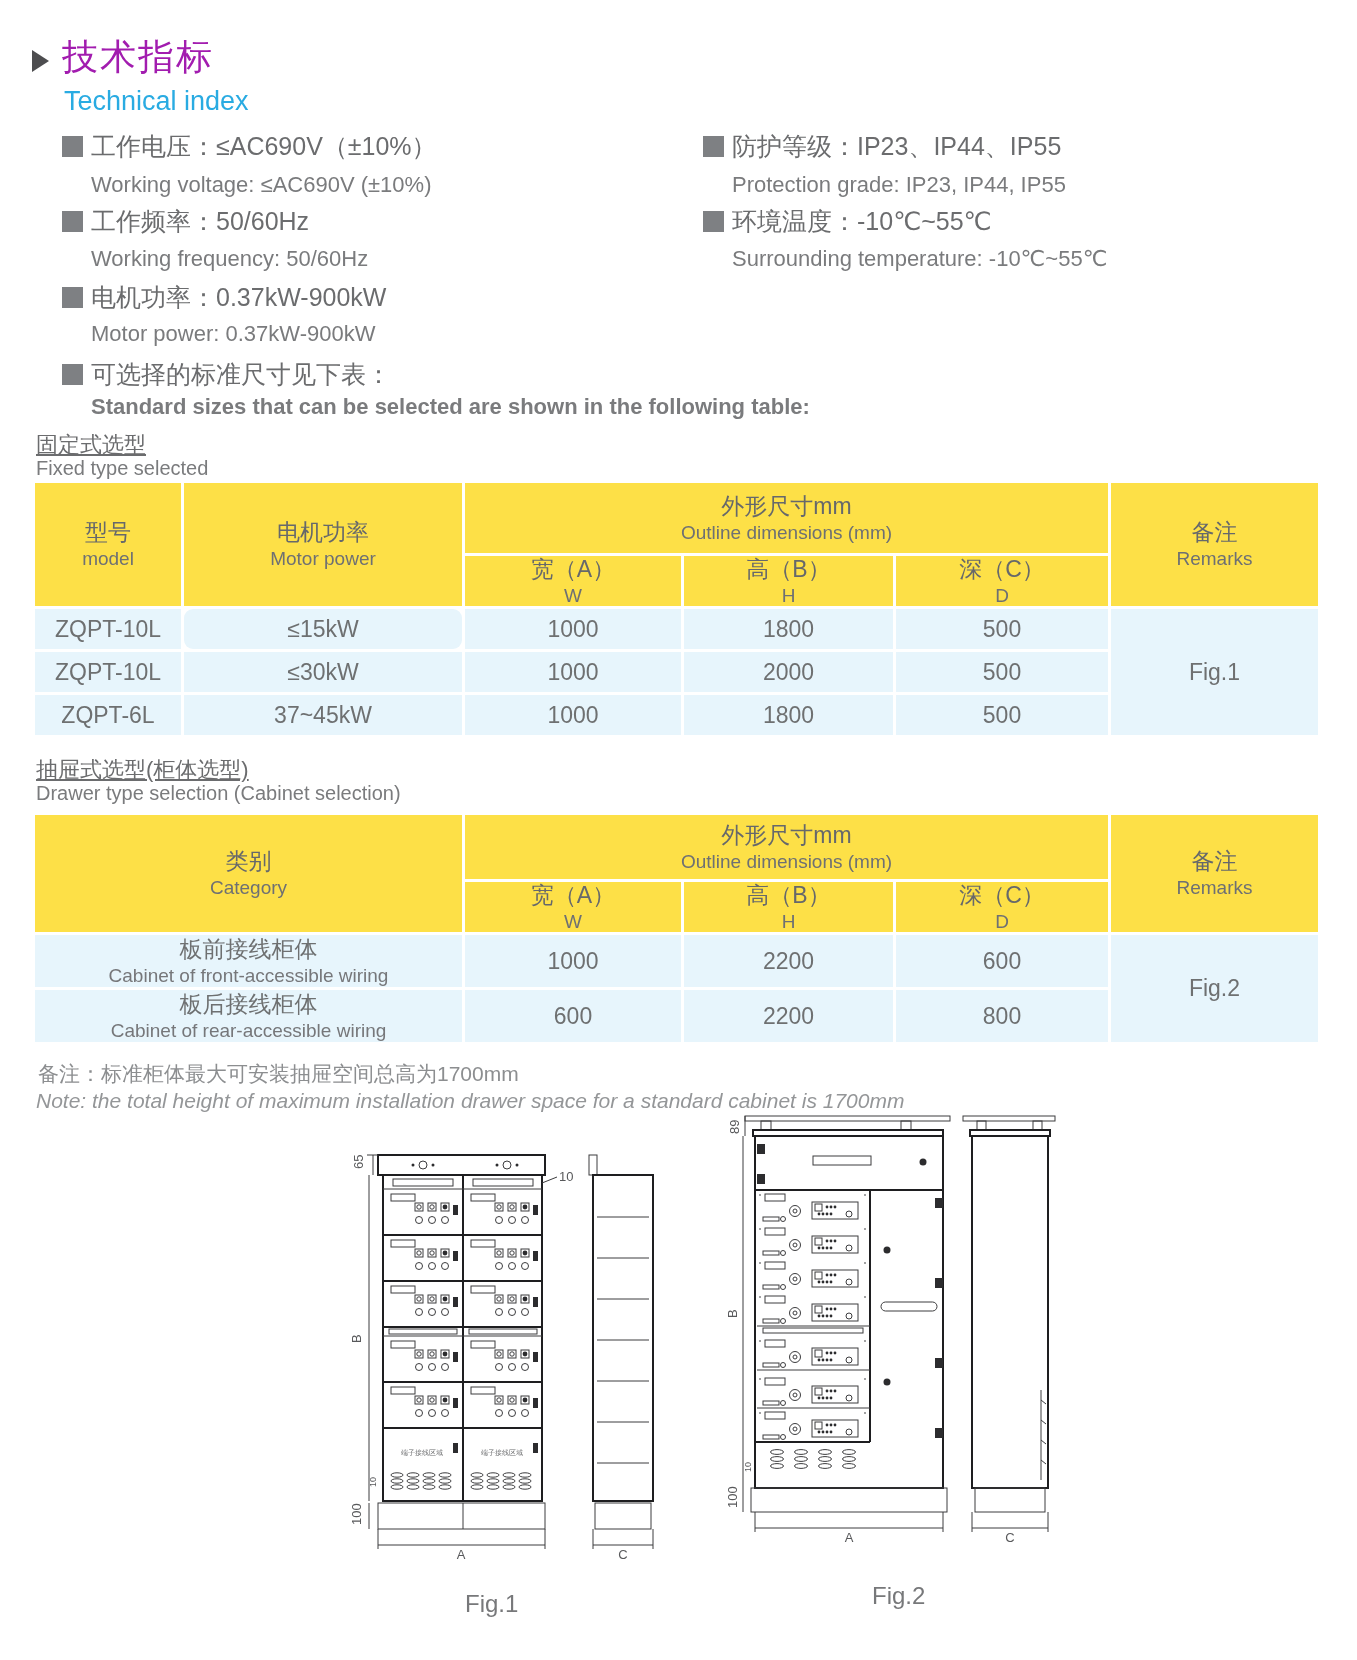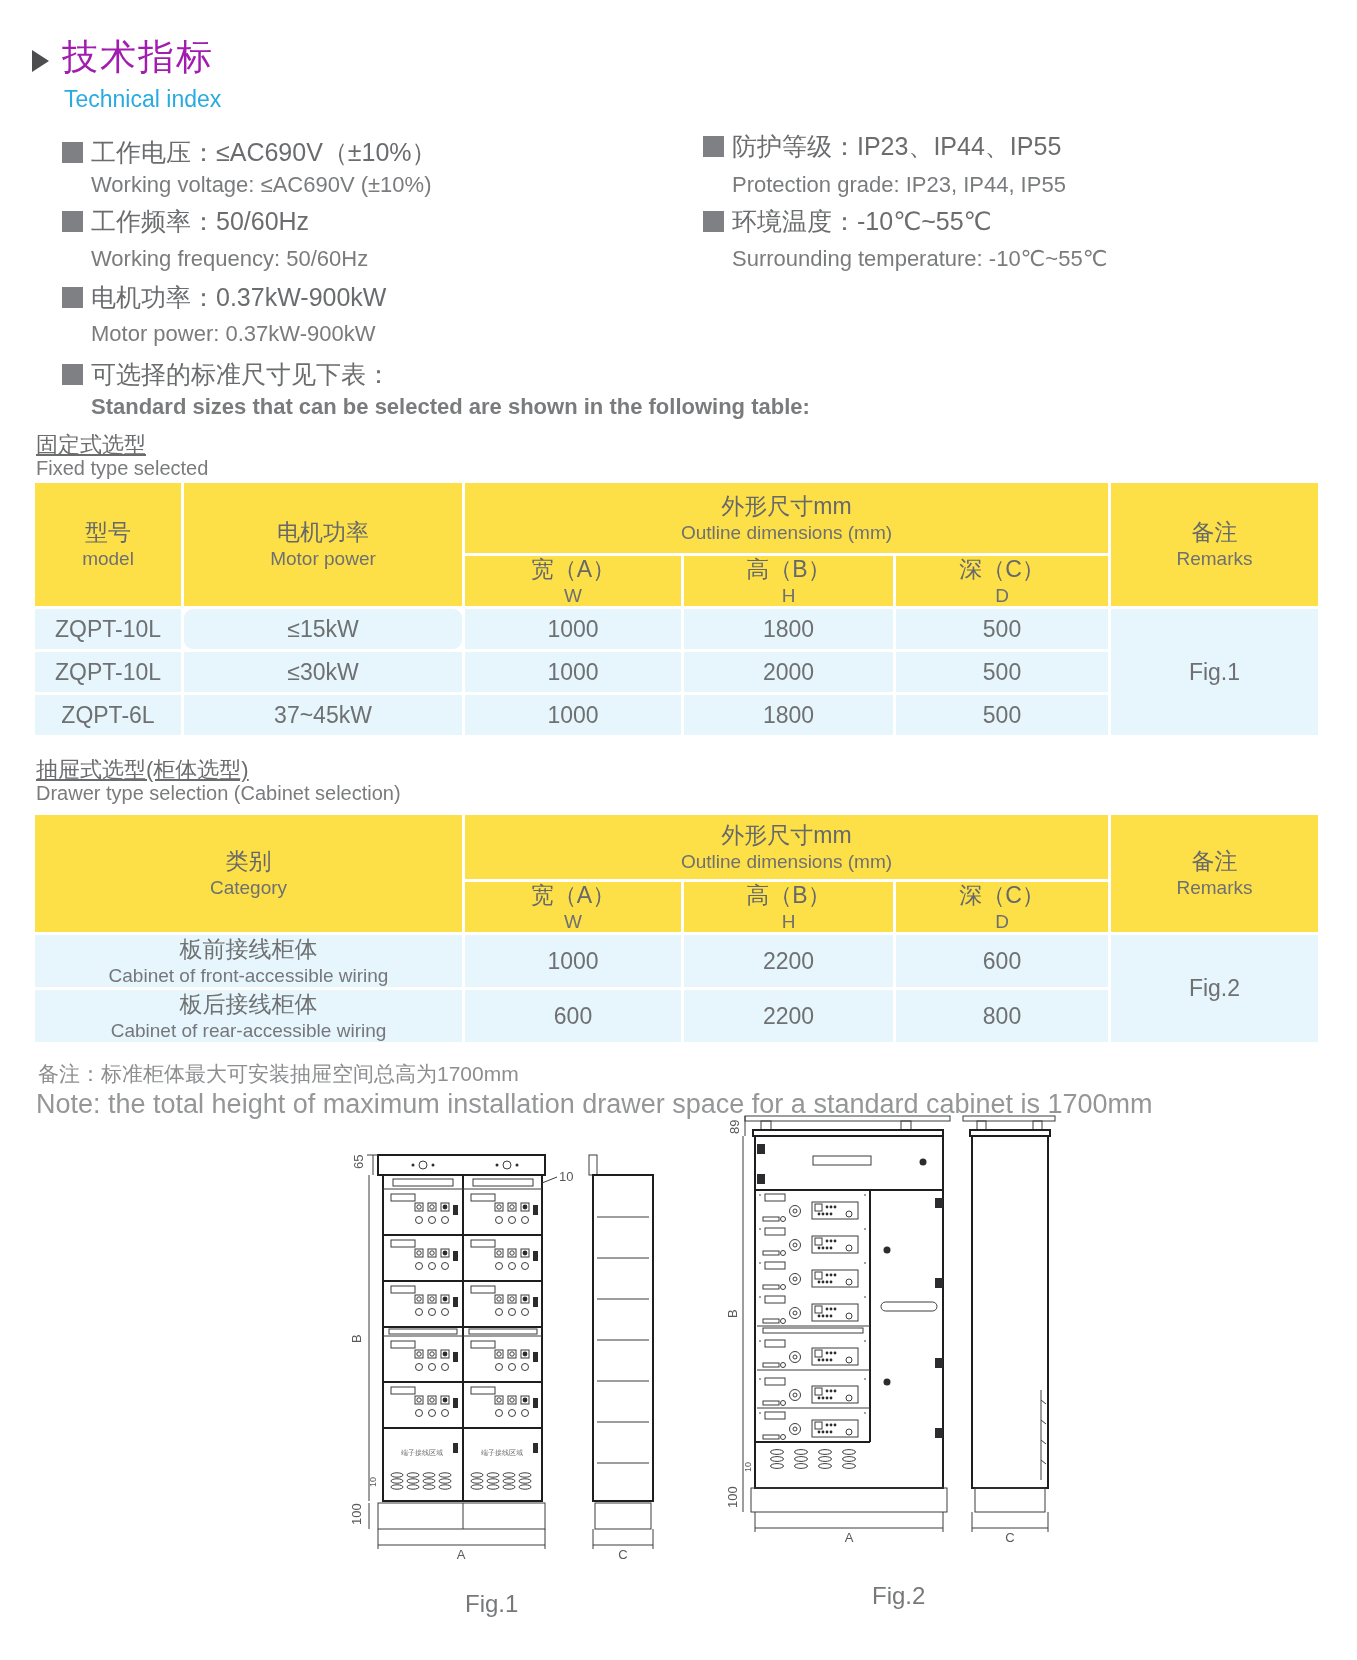--- a/index.html
+++ b/index.html
@@ -8,59 +8,59 @@
     font-family:"Liberation Sans","DejaVu Sans",sans-serif;
     color:#6b6c6e;overflow:hidden;
   }
   .abs{position:absolute;}
   
   .title-arrow{
     width:0;height:0;border-left:17px solid #4d4d4f;
     border-top:11px solid transparent;border-bottom:11px solid transparent;
   }
   .title-cn{font-size:36px;color:#a21caf;letter-spacing:2px;}
-  .title-en{font-size:23px;color:#29abe2;}
+  .title-en{font-size:27px;color:#29abe2;}
   
   .spec-cn{display:flex;align-items:center;font-size:25px;color:#6b6c6e;white-space:nowrap;}
   .spec-bullet{width:21px;height:21px;background:#7e8083;margin-right:8px;flex:0 0 auto;}
   .spec-en{font-size:22px;color:#7a7b7d;white-space:nowrap;}
   
   .sec-cn{font-size:22px;color:#6b6c6e;white-space:nowrap;}
   .sec-en{font-size:20px;color:#7a7b7d;white-space:nowrap;}
   
   .tbl{position:absolute;display:grid;gap:3px;}
   .cell{display:flex;flex-direction:column;align-items:center;justify-content:center;text-align:center;line-height:1.25;}
   .th{background:#fde047;}
   .td{background:#e7f5fc;}
   .h-cn{font-size:23px;color:#66686b;}
   .h-en{font-size:19px;color:#6e7073;}
   .b-txt{font-size:23px;color:#6e7071;}
   .b-sub{font-size:19px;color:#76777a;}
   
   .note-cn{font-size:21px;color:#8c8e90;white-space:nowrap;}
-  .note-en{font-size:27px;color:#949698;white-space:nowrap;}
+  .note-en{font-size:21px;color:#949698;white-space:nowrap;font-style:italic;}
   
   svg .ln{stroke:#3c3c3e;fill:none;stroke-width:1;}
   svg .lnb{stroke:#1e1e20;fill:none;stroke-width:2;}
   svg .fl{fill:#2c2c2e;stroke:none;}
   svg .dim{font-size:13px;fill:#58595b;}
   svg .dims{font-size:9px;fill:#58595b;}
   svg .tiny{font-size:7px;fill:#6a6b6d;}
   .fig-caption{font-size:24px;color:#77787a;}
 </style>
 </head>
 <body>
 
 <div class="abs" style="left:32px;top:50px;">
     <div class="title-arrow"></div>
   </div>
 <div class="abs title-cn" style="left:62px;top:33px;">技术指标</div>
 <div class="abs title-en" style="left:64px;top:86px;">Technical index</div>
 
-<div class="abs spec-cn" style="left:62px;top:136px;">
+<div class="abs spec-cn" style="left:62px;top:130px;">
   <span class="spec-bullet"></span>
   <span>工作电压：≤AC690V（±10%）</span>
 </div>
 <div class="abs spec-en" style="left:91px;top:172px;">Working voltage: ≤AC690V (±10%)</div>
 
 <div class="abs spec-cn" style="left:62px;top:205px;">
   <span class="spec-bullet"></span>
   <span>工作频率：50/60Hz</span>
 </div>
 <div class="abs spec-en" style="left:91px;top:246px;">Working frequency: 50/60Hz</div>

